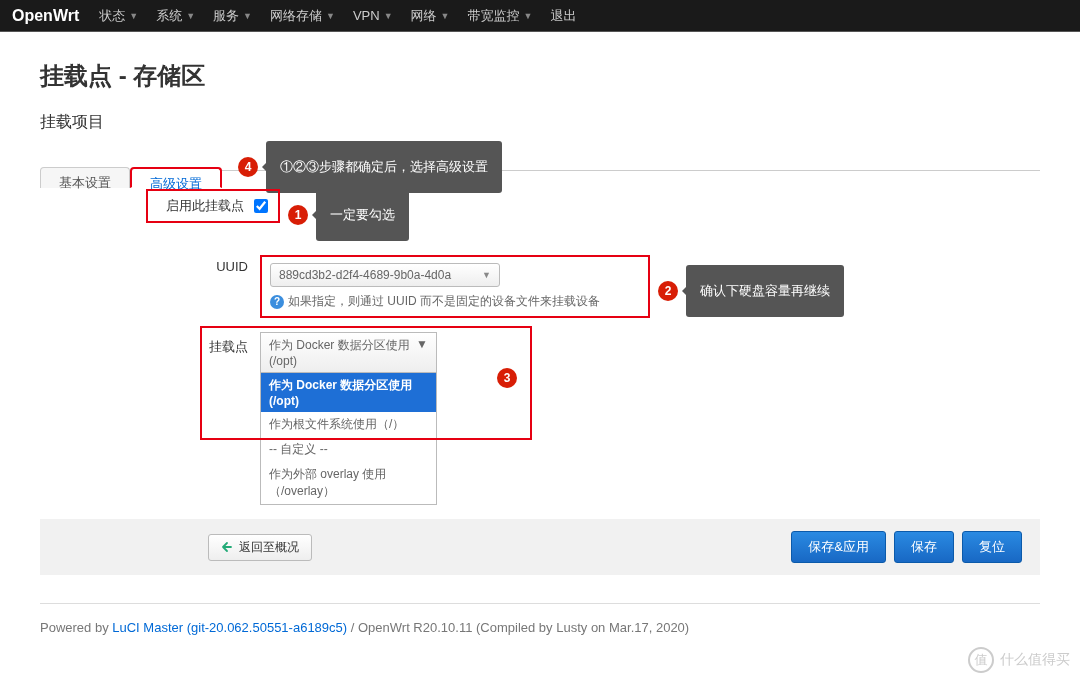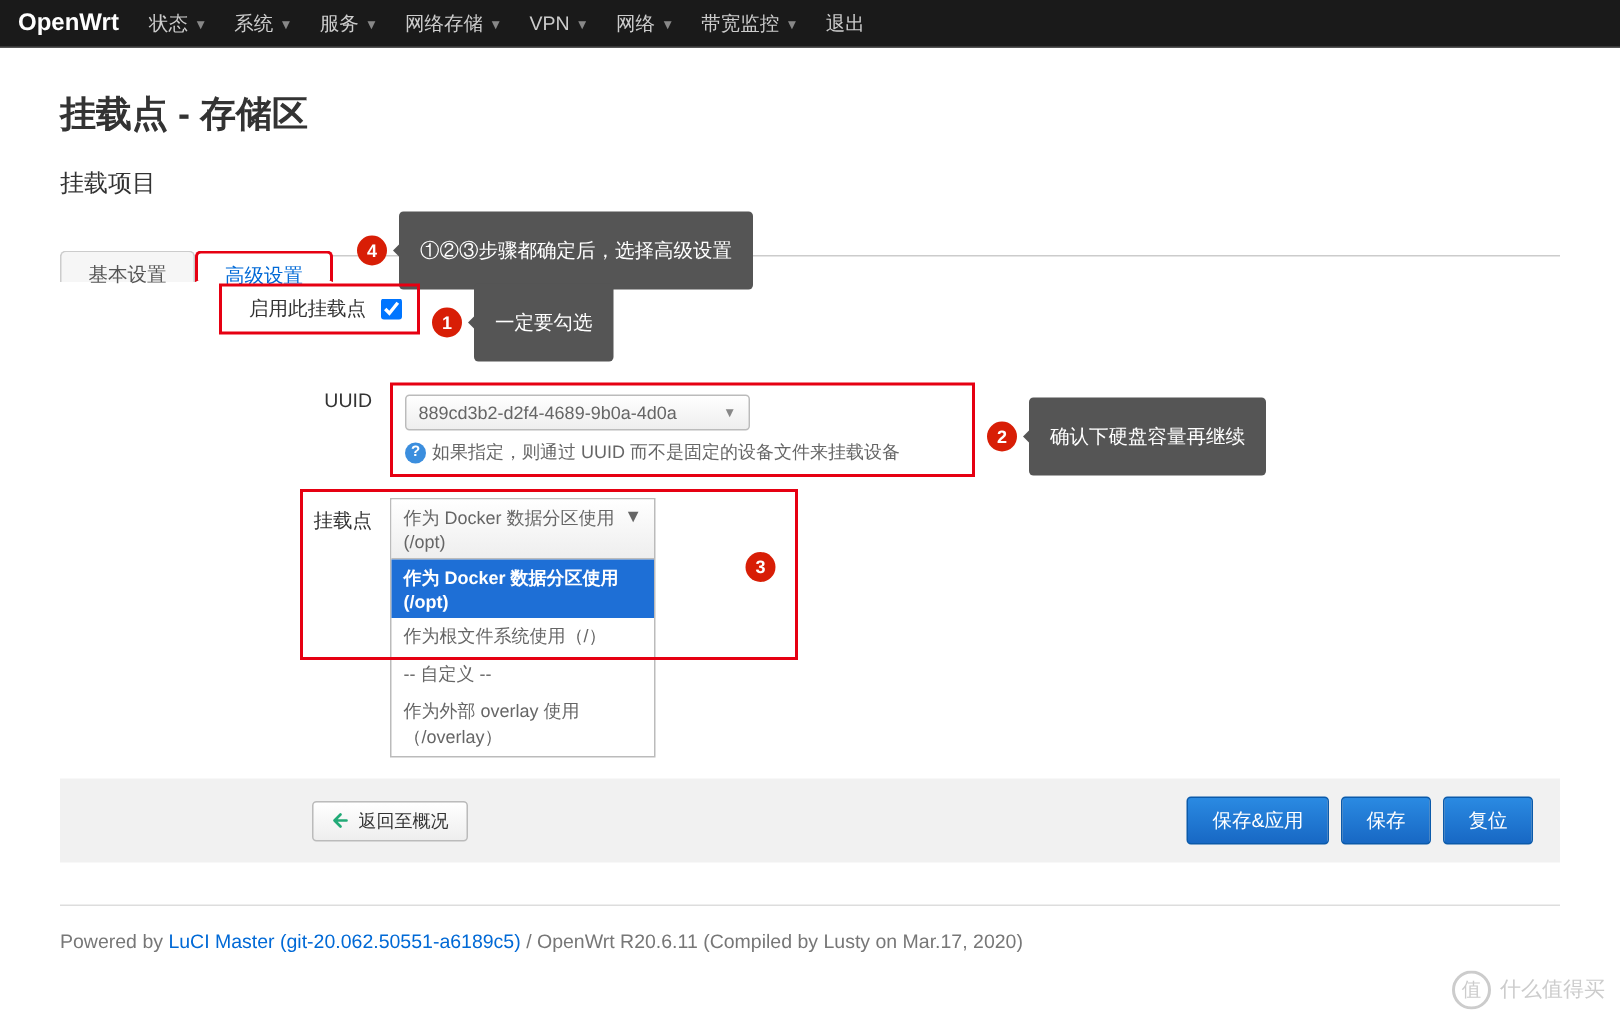--- a/index.html
+++ b/index.html
@@ -160,20 +160,20 @@
       </span>
     </div>
     <div class="right-btns">
       <span class="btn-primary">保存&amp;应用</span>
       <span class="btn-primary">保存</span>
       <span class="btn-primary">复位</span>
     </div>
   </div>
 
   <div class="footer">
-    <span>Powered by </span><a href="#">LuCI Master (git-20.062.50551-a6189c5)</a><span> / OpenWrt R20.6.11 (Compiled by Lusty on Mar.17, 2020)</span>
+    <span>Powered by </span><a href="#">LuCI Master (git-20.062.50551-a6189c5)</a><span> / OpenWrt R20.10.11 (Compiled by Lusty on Mar.17, 2020)</span>
   </div>
 </div>
 
 <div class="watermark">
   <span class="wm-circle">值</span>
   <span>什么值得买</span>
 </div>
 
 </body></html>

